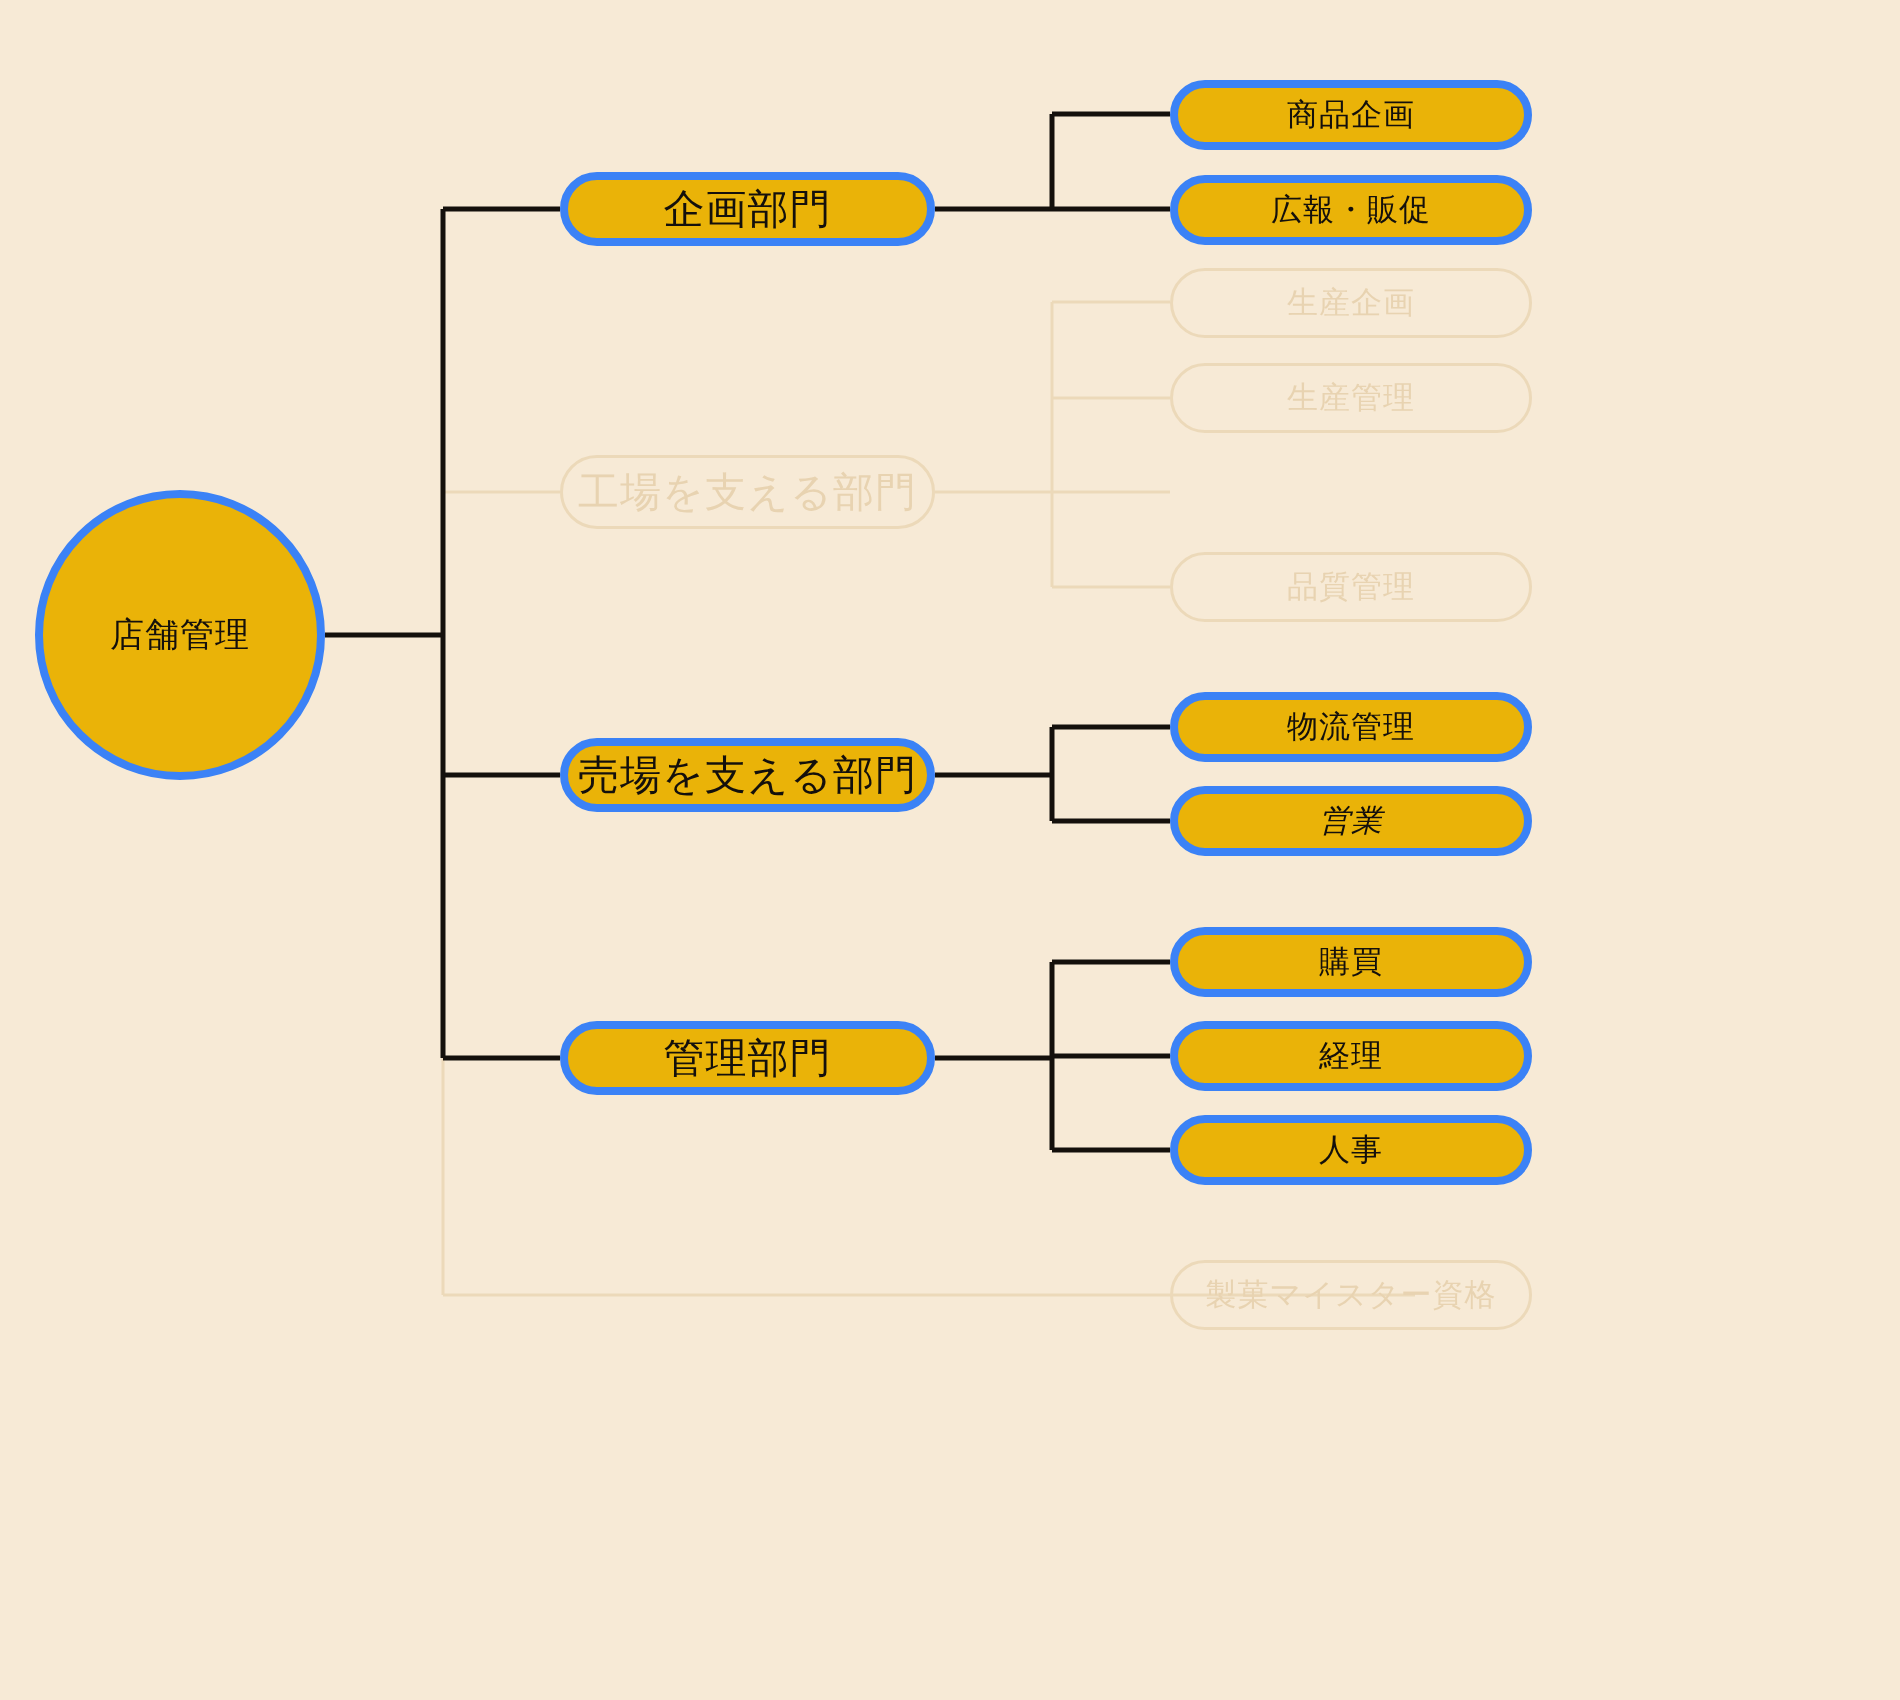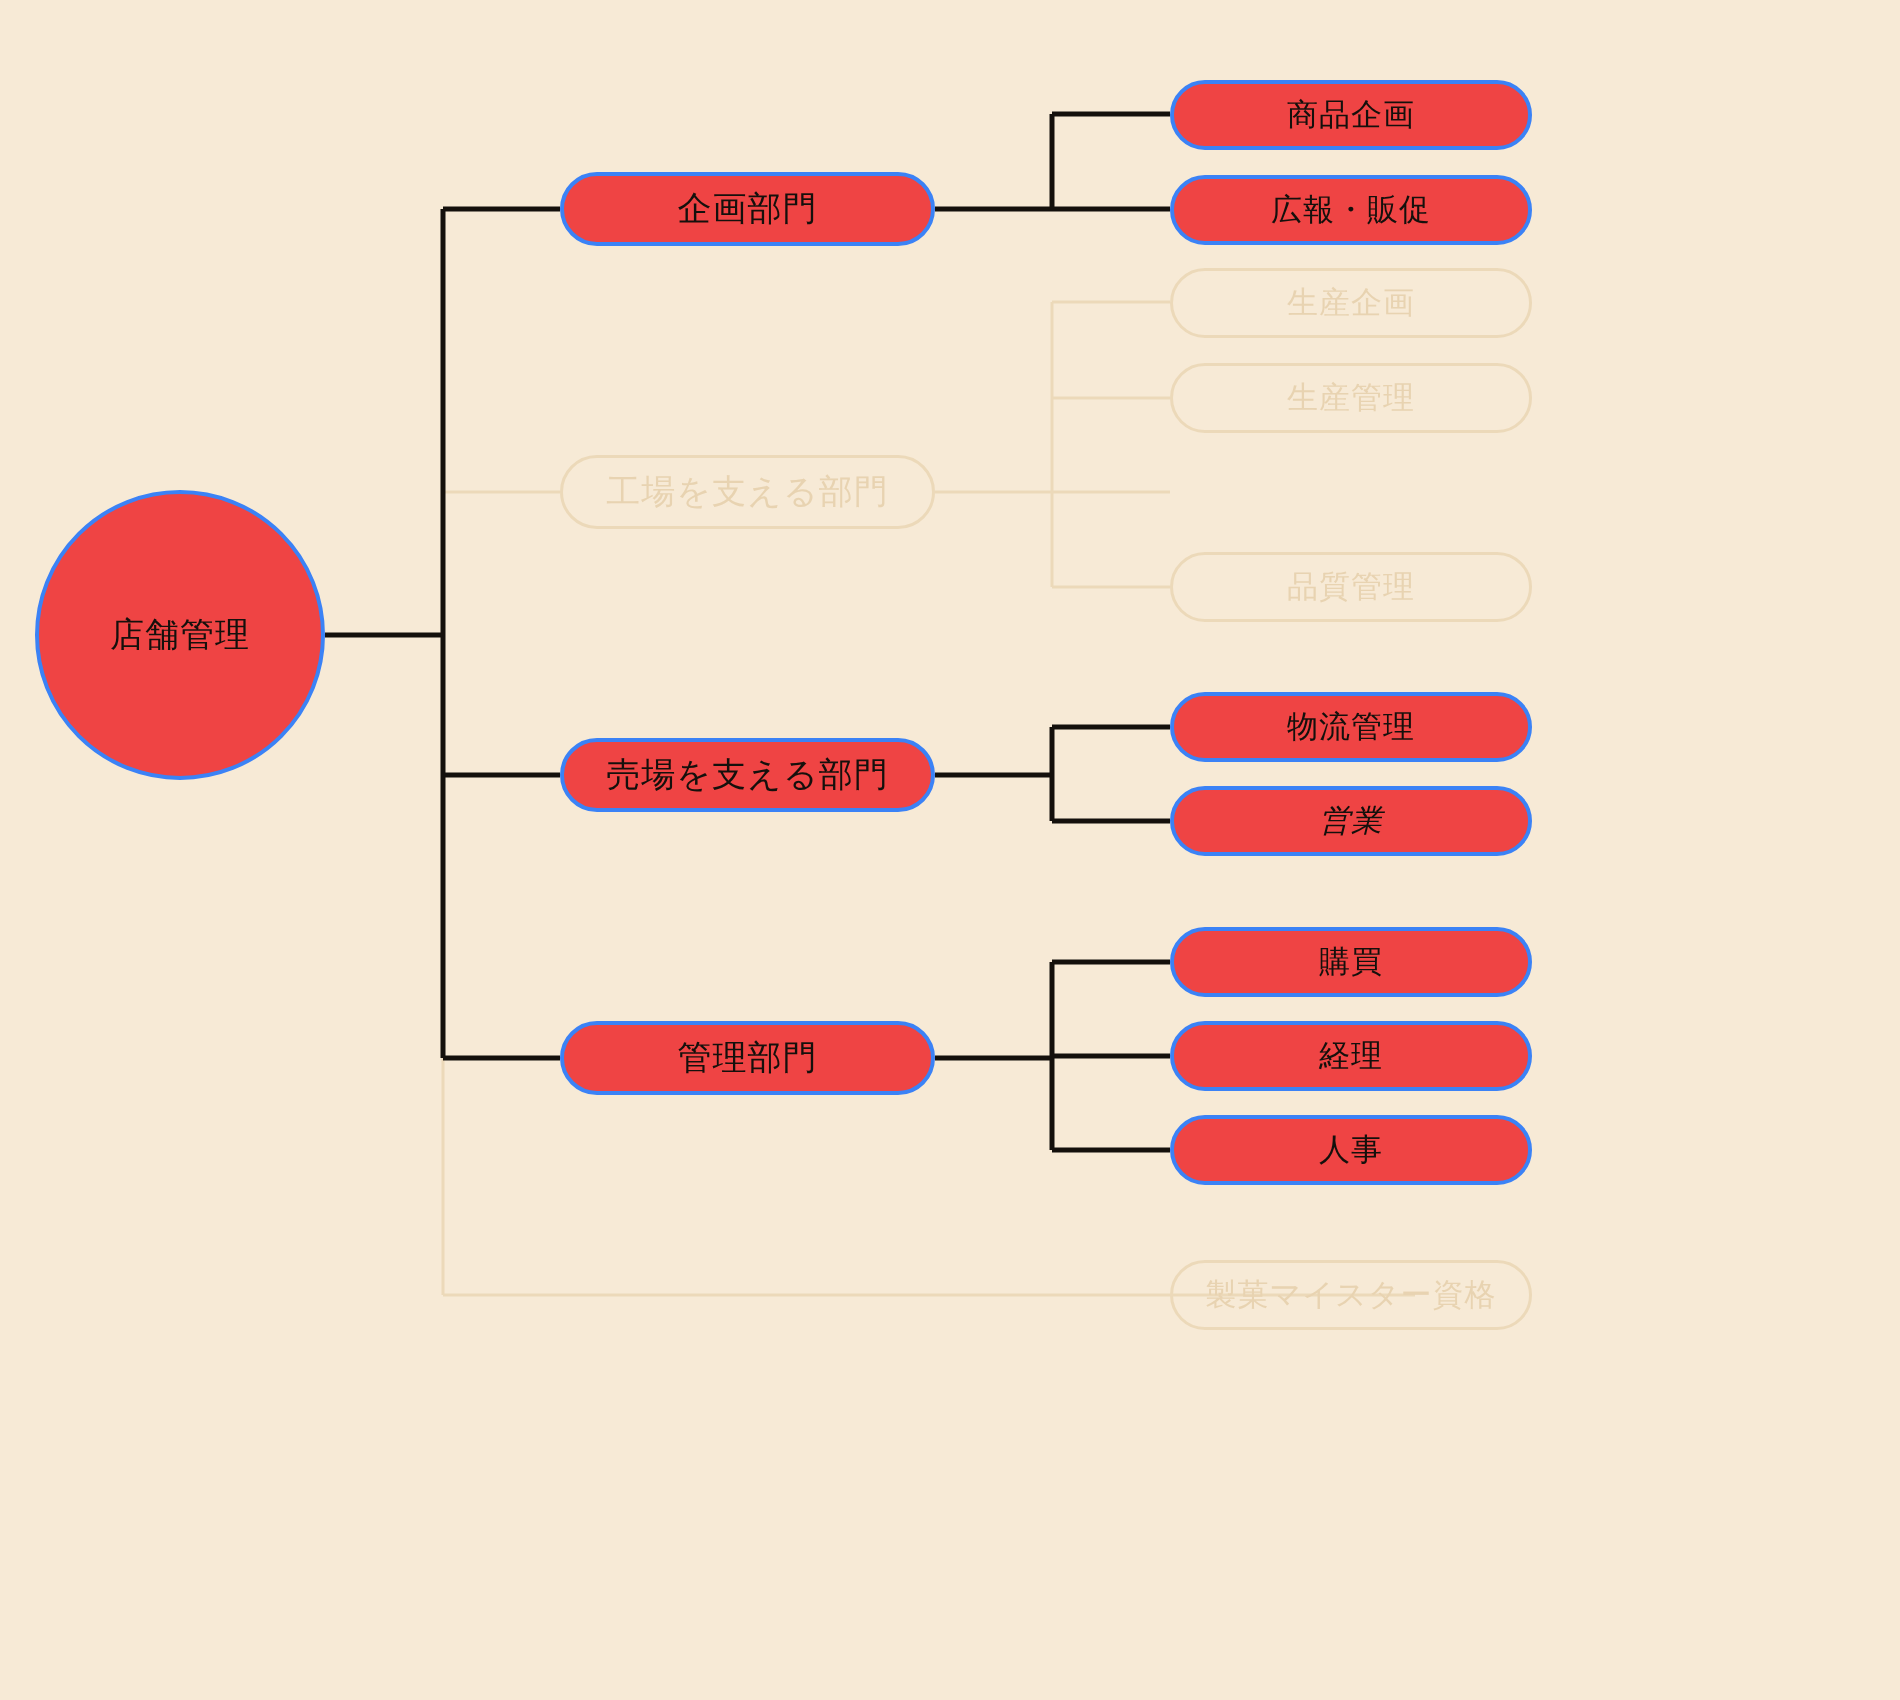--- a/index.html
+++ b/index.html
@@ -24,34 +24,34 @@
     width: 1900px;
     height: 1700px;
     pointer-events: none;
   }
   .node {
     position: absolute;
     box-sizing: border-box;
     display: flex;
     align-items: center;
     justify-content: center;
-    background: #ef4444;
-    border: 4px solid #3b82f6;
+    background: #eab308;
+    border: 8px solid #3b82f6;
     color: #14100c;
     text-align: center;
     white-space: nowrap;
   }
   .node.root {
     border-radius: 50%;
     font-size: 34px;
     letter-spacing: 1px;
   }
   .node.pill {
     border-radius: 999px;
-    font-size: 34px;
+    font-size: 41px;
     letter-spacing: 1px;
   }
   .node.leaf {
     border-radius: 999px;
     font-size: 31px;
     letter-spacing: 1px;
   }
   .node.ghost {
     background: transparent;
     border-color: #ecd9b9;

